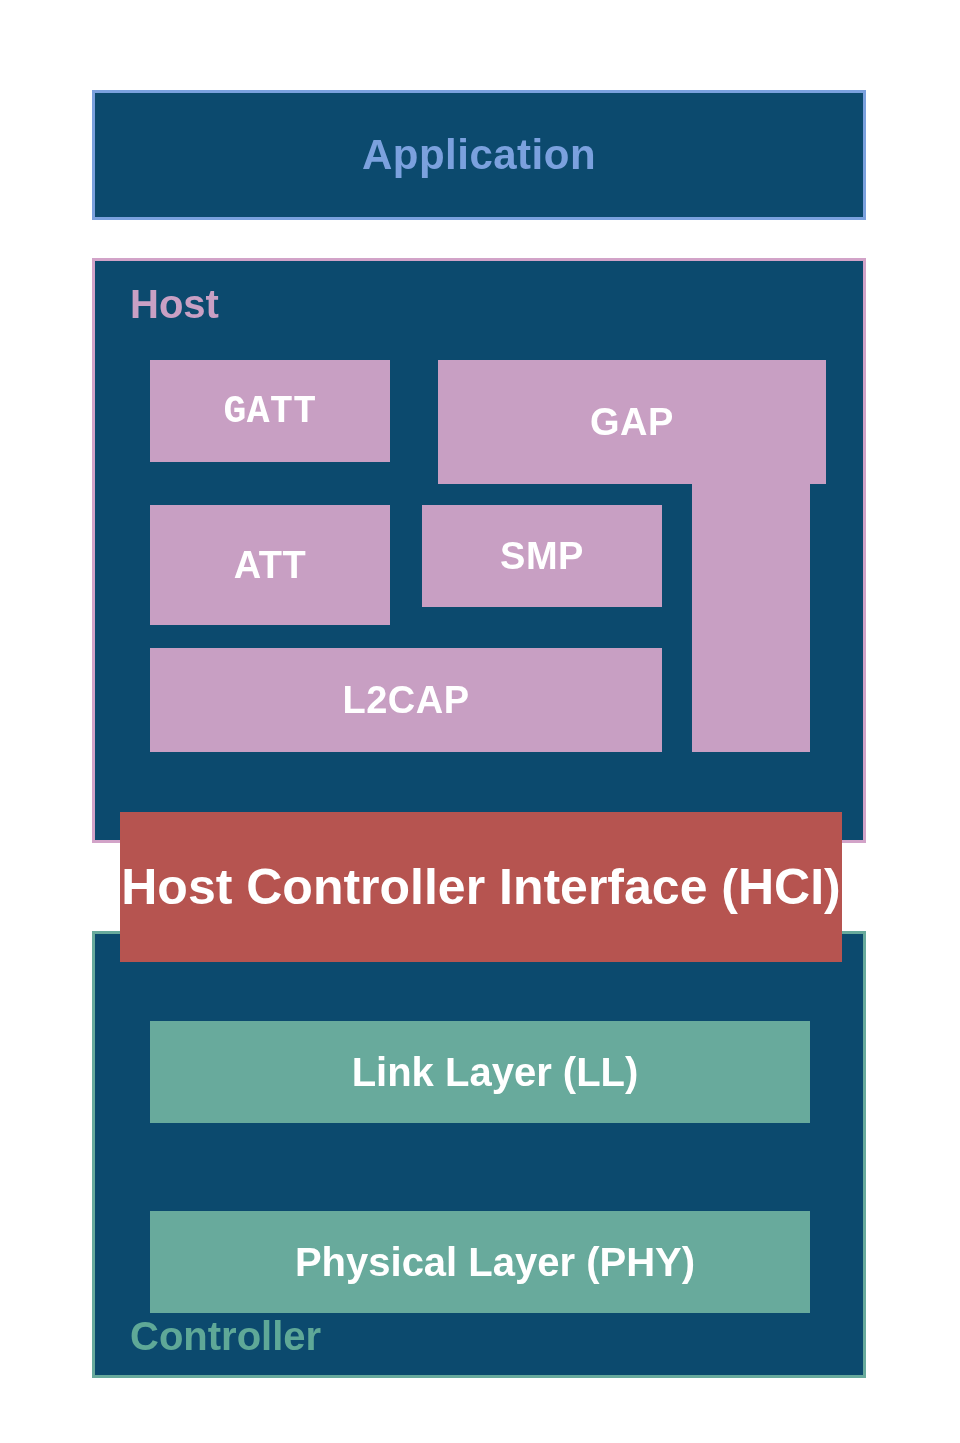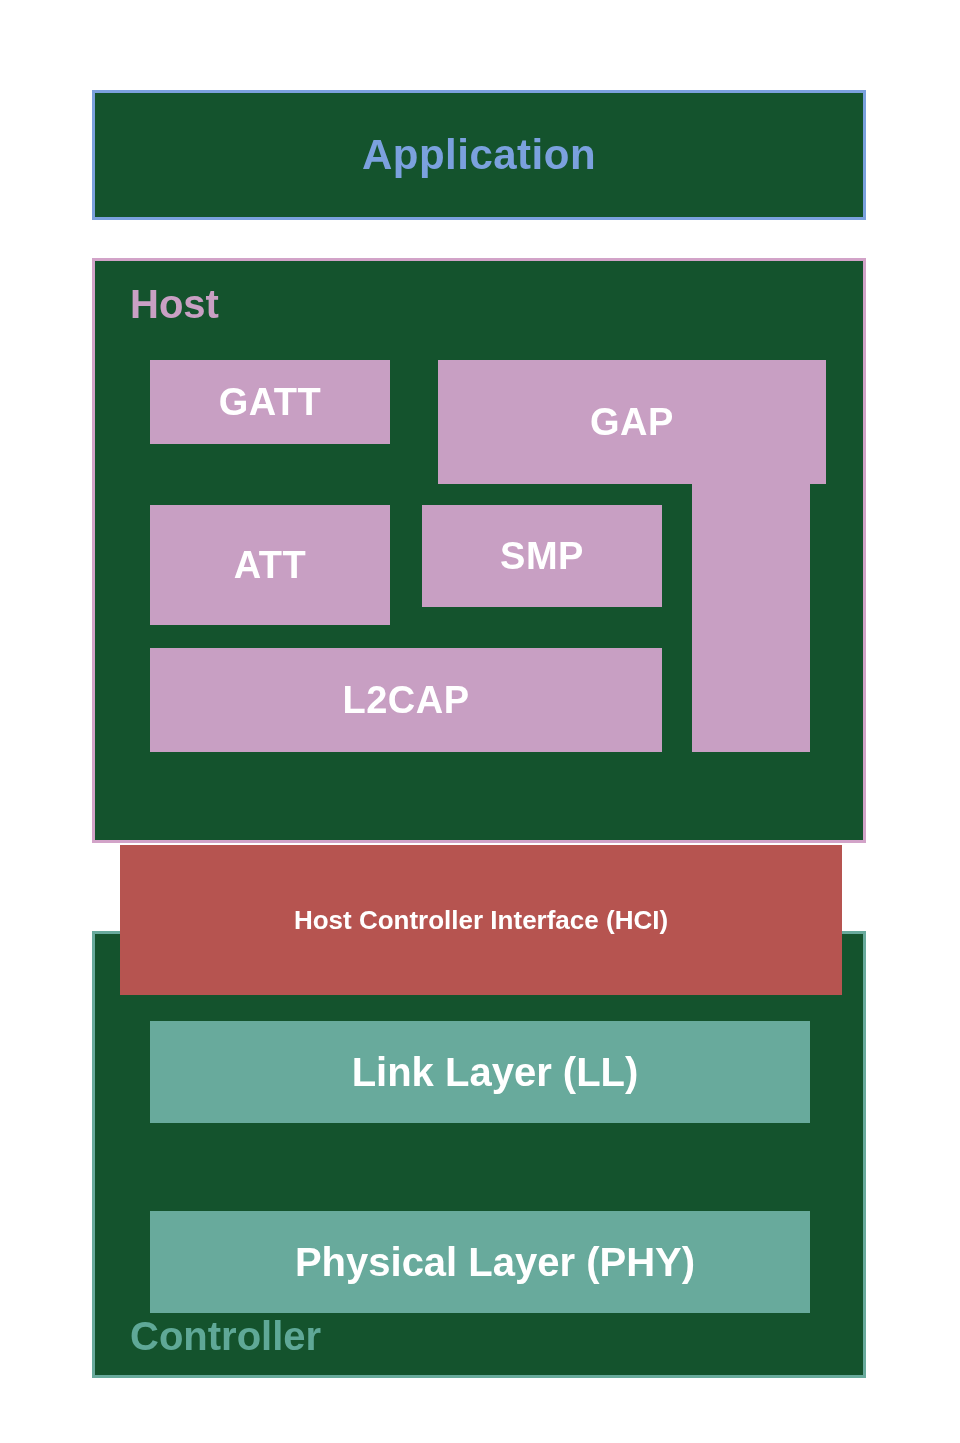--- a/index.html
+++ b/index.html
@@ -11,21 +11,21 @@
   #canvas {
     position: relative;
     width: 960px;
     height: 1443px;
     background: #ffffff;
     overflow: hidden;
   }
   .abs { position: absolute; box-sizing: border-box; }
 
   
-  .outline-box { background: #14532d; }
+  .outline-box { background: #0c4a6e; }
   .app-outline {
     left: 92px; top: 90px; width: 774px; height: 130px;
     border: 3px solid var(--application-border, #7ba1de);
     display: flex; align-items: center; justify-content: center;
     z-index: 1;
   }
   .app-label {
     color: var(--application-text, #7ba1de);
     font-size: 42px; font-weight: bold; letter-spacing: 0.5px;
   }
@@ -55,33 +55,33 @@
   
   .fill-block {
     display: flex; align-items: center; justify-content: center;
     color: var(--box-text, #ffffff);
     font-weight: bold;
     z-index: 3;
   }
   .pink { background: var(--host-fill, #c89fc3); font-size: 38px; letter-spacing: 0.5px; }
   .teal { background: var(--controller-fill, #68aa9c); font-size: 40px; padding-left: 30px; }
 
-  .gatt  { left: 150px; top: 360px; width: 240px; height: 84px; }
+  .gatt  { left: 150px; top: 360px; width: 240px; height: 102px; font-family: Liberation Mono, monospace; }
   .gap-top { left: 438px; top: 360px; width: 388px; height: 124px; }
   .gap-strip { left: 692px; top: 461px; width: 118px; height: 291px; background: var(--host-fill, #c89fc3); z-index: 3; }
   .att   { left: 150px; top: 505px; width: 240px; height: 120px; }
   .smp   { left: 422px; top: 505px; width: 240px; height: 102px; }
   .l2cap { left: 150px; top: 648px; width: 512px; height: 104px; }
 
   .hci {
-    left: 120px; top: 845px; width: 722px; height: 150px;
+    left: 120px; top: 812px; width: 722px; height: 150px;
     background: var(--hci-fill, #b65450);
     display: flex; align-items: center; justify-content: center;
     color: var(--box-text, #ffffff);
-    font-size: 26px; font-weight: bold;
+    font-size: 50px; font-weight: bold;
     z-index: 4;
   }
 
   .ll  { left: 150px; top: 1021px; width: 660px; height: 102px; }
   .phy { left: 150px; top: 1172px; width: 660px; height: 102px; margin-top: 39px; }
 </style>
 </head>
 <body>
 
 <div id="canvas">

